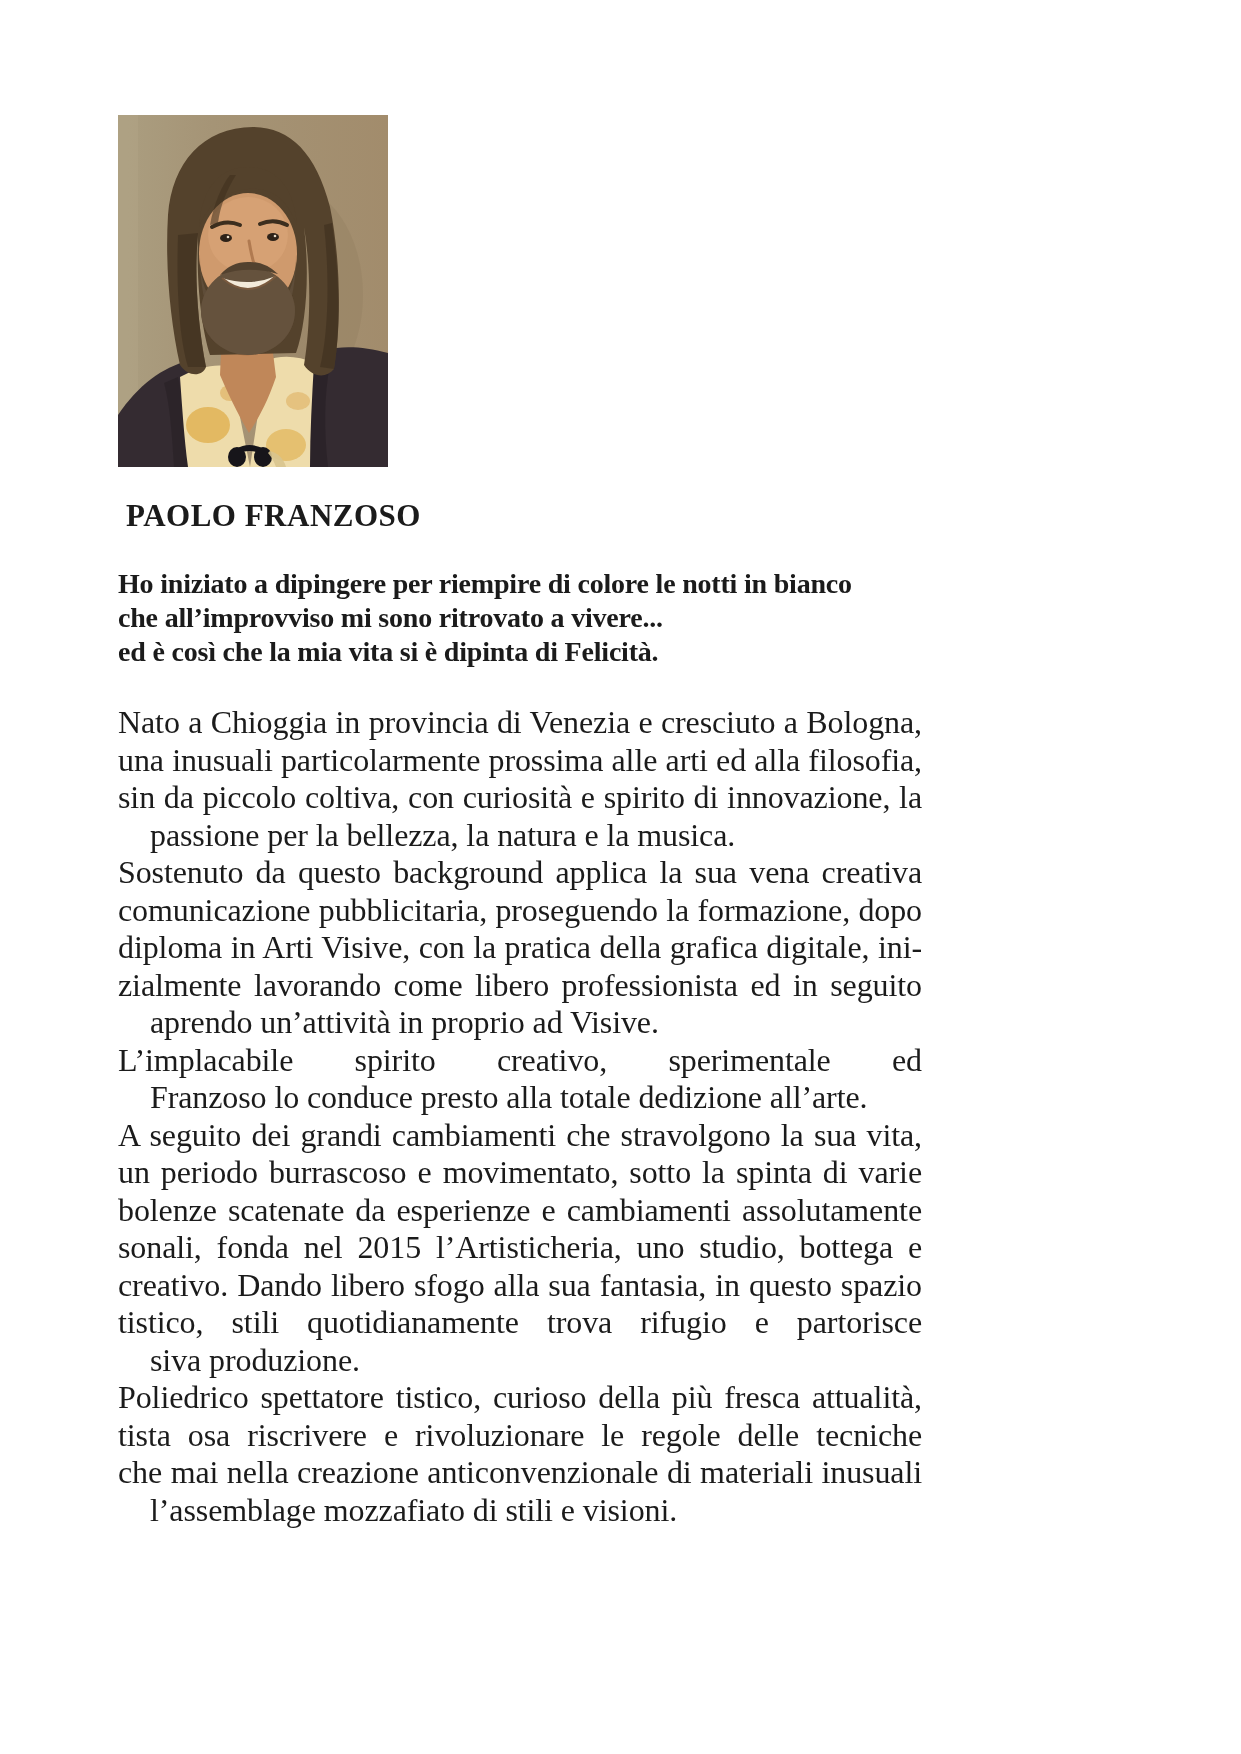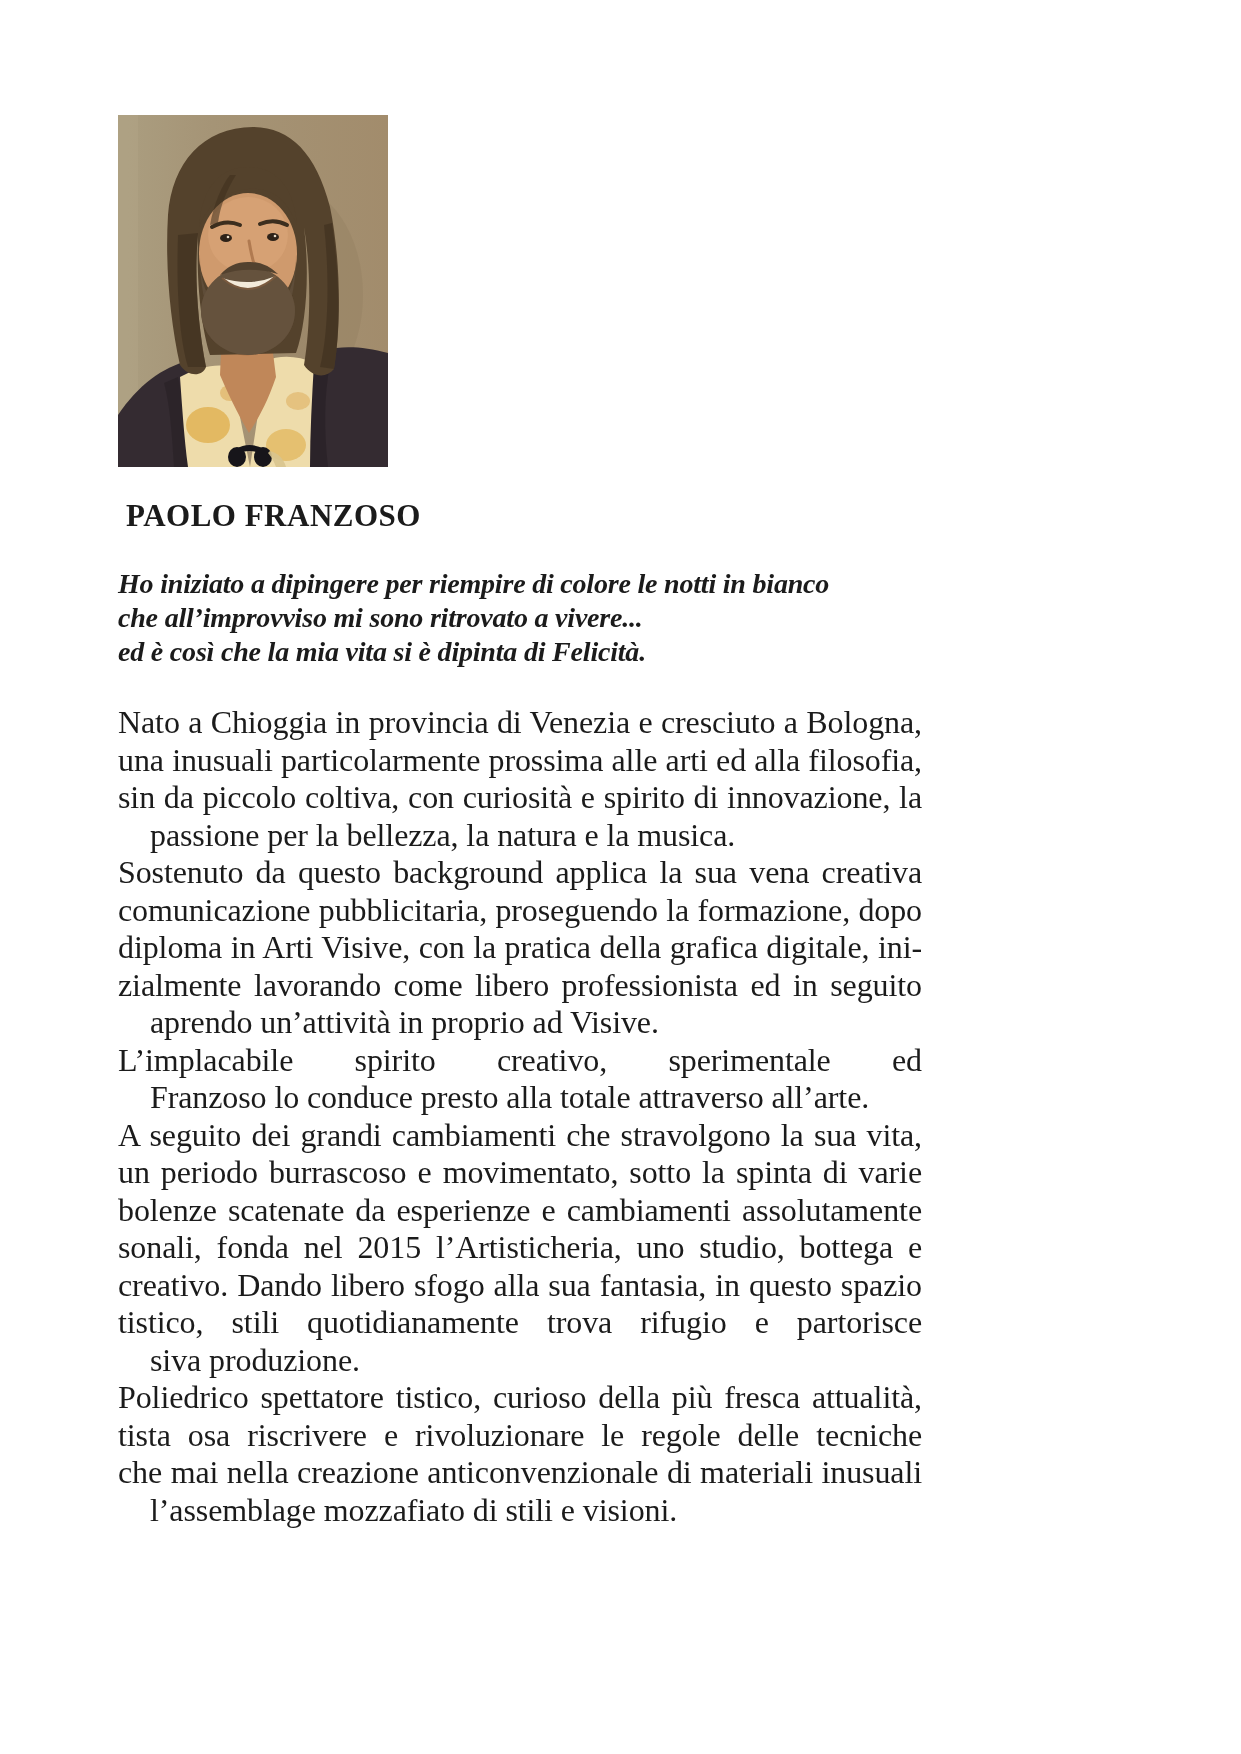--- a/index.html
+++ b/index.html
@@ -17,21 +17,21 @@
     overflow:hidden;
   }
   .photo svg{display:block;width:100%;height:100%;}
   .name{
     position:absolute;left:118px;top:490px;margin:8px;
     font-size:31px;font-weight:bold;letter-spacing:0.5px;line-height:36px;
     white-space:nowrap;
   }
   .quote{
     position:absolute;left:118px;top:567px;width:830px;
-    font-size:28px;font-weight:bold;font-style:italic;
+    font-size:28px;font-weight:bold;
     line-height:34px;letter-spacing:-0.2px;
   }
   .quote .qline{height:34px;white-space:nowrap;}
   .bio{
     position:absolute;left:118px;top:704px;width:804px;
     font-size:32px;line-height:37.5px;letter-spacing:-0.1px;
   }
   .bio .bline{
     height:37.5px;overflow:hidden;
     text-align:justify;text-align-last:justify;
@@ -121,21 +121,21 @@
       <div class="bline">Nato a Chioggia in provincia di Venezia e cresciuto a Bologna, in</div>
       <div class="bline">una inusuali particolarmente prossima alle arti ed alla filosofia,</div>
       <div class="bline">sin da piccolo coltiva, con curiosità e spirito di innovazione, la</div>
       <div class="bline last">passione per la bellezza, la natura e la musica.</div>
       <div class="bline">Sostenuto da questo background applica la sua vena creativa alla</div>
       <div class="bline">comunicazione pubblicitaria, proseguendo la formazione, dopo il</div>
       <div class="bline">diploma in Arti Visive, con la pratica della grafica digitale, ini-</div>
       <div class="bline">zialmente lavorando come libero professionista ed in seguito</div>
       <div class="bline last">aprendo un’attività in proprio ad Visive.</div>
       <div class="bline">L’implacabile spirito creativo, sperimentale ed interdisciplinare di</div>
-      <div class="bline last">Franzoso lo conduce presto alla totale attraverso all’arte.</div>
+      <div class="bline last">Franzoso lo conduce presto alla totale dedizione all’arte.</div>
       <div class="bline">A seguito dei grandi cambiamenti che stravolgono la sua vita, in</div>
       <div class="bline">un periodo burrascoso e movimentato, sotto la spinta di varie tur-</div>
       <div class="bline">bolenze scatenate da esperienze e cambiamenti assolutamente per-</div>
       <div class="bline">sonali, fonda nel 2015 l’Artisticheria, uno studio, bottega e luogo</div>
       <div class="bline">creativo. Dando libero sfogo alla sua fantasia, in questo spazio ar-</div>
       <div class="bline">tistico, stili quotidianamente trova rifugio e partorisce un’esplo-</div>
       <div class="bline last">siva produzione.</div>
       <div class="bline">Poliedrico spettatore tistico, curioso della più fresca attualità, l’ar-</div>
       <div class="bline">tista osa riscrivere e rivoluzionare le regole delle tecniche artisti-</div>
       <div class="bline">che mai nella creazione anticonvenzionale di materiali inusuali e</div>

